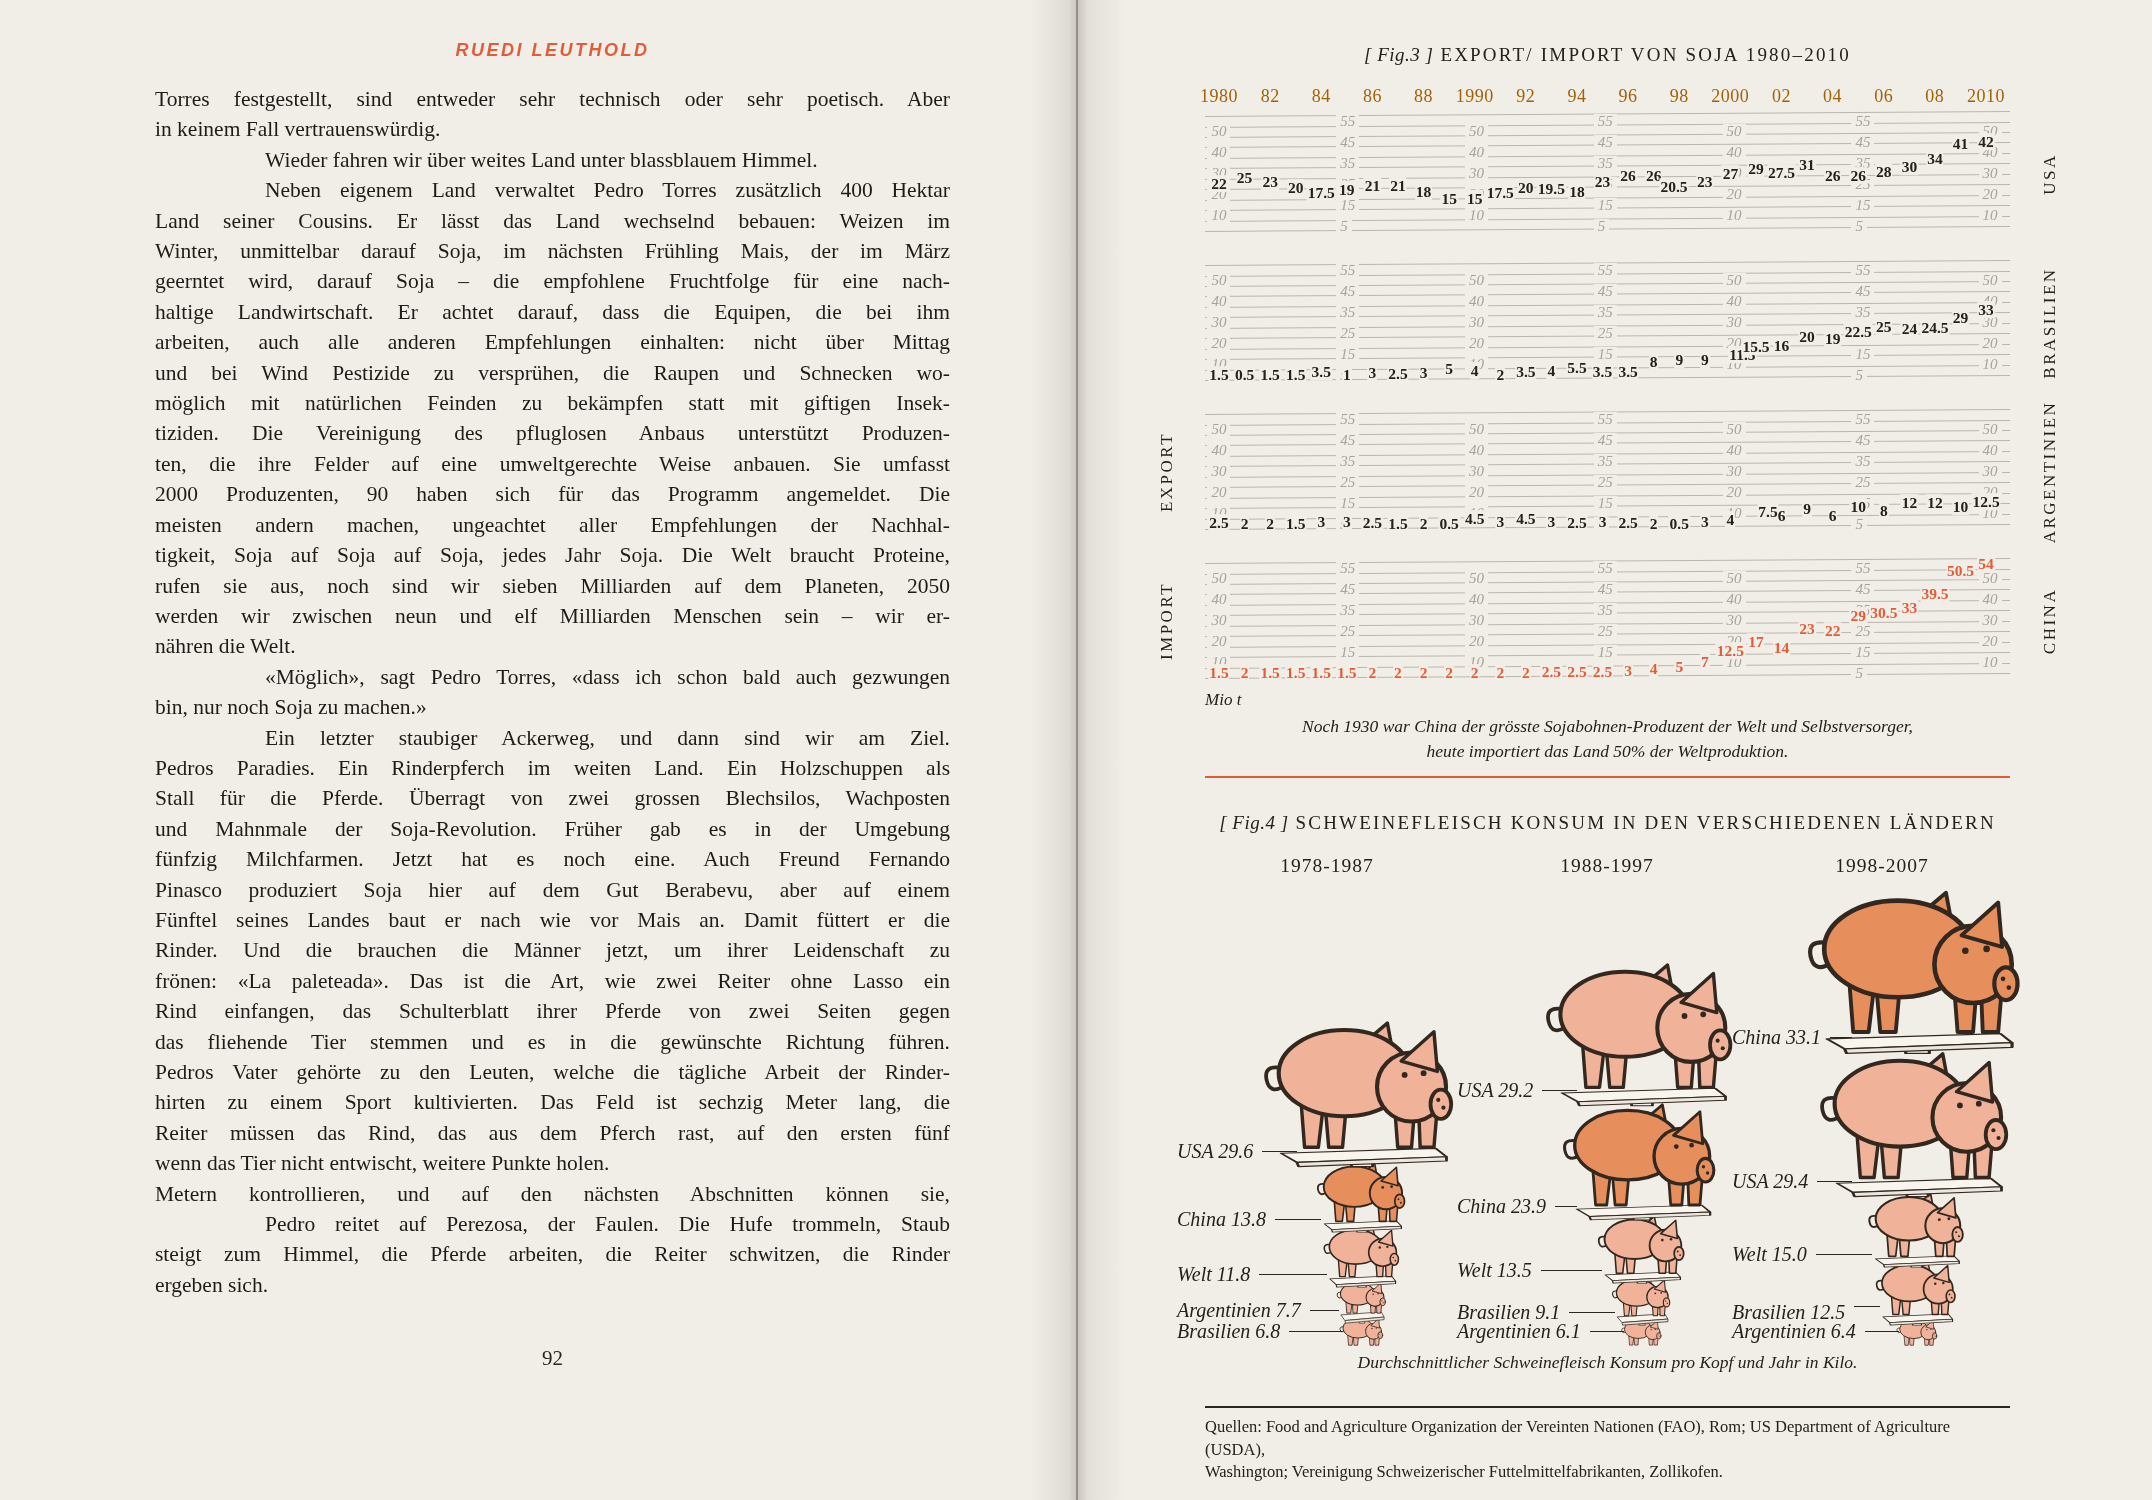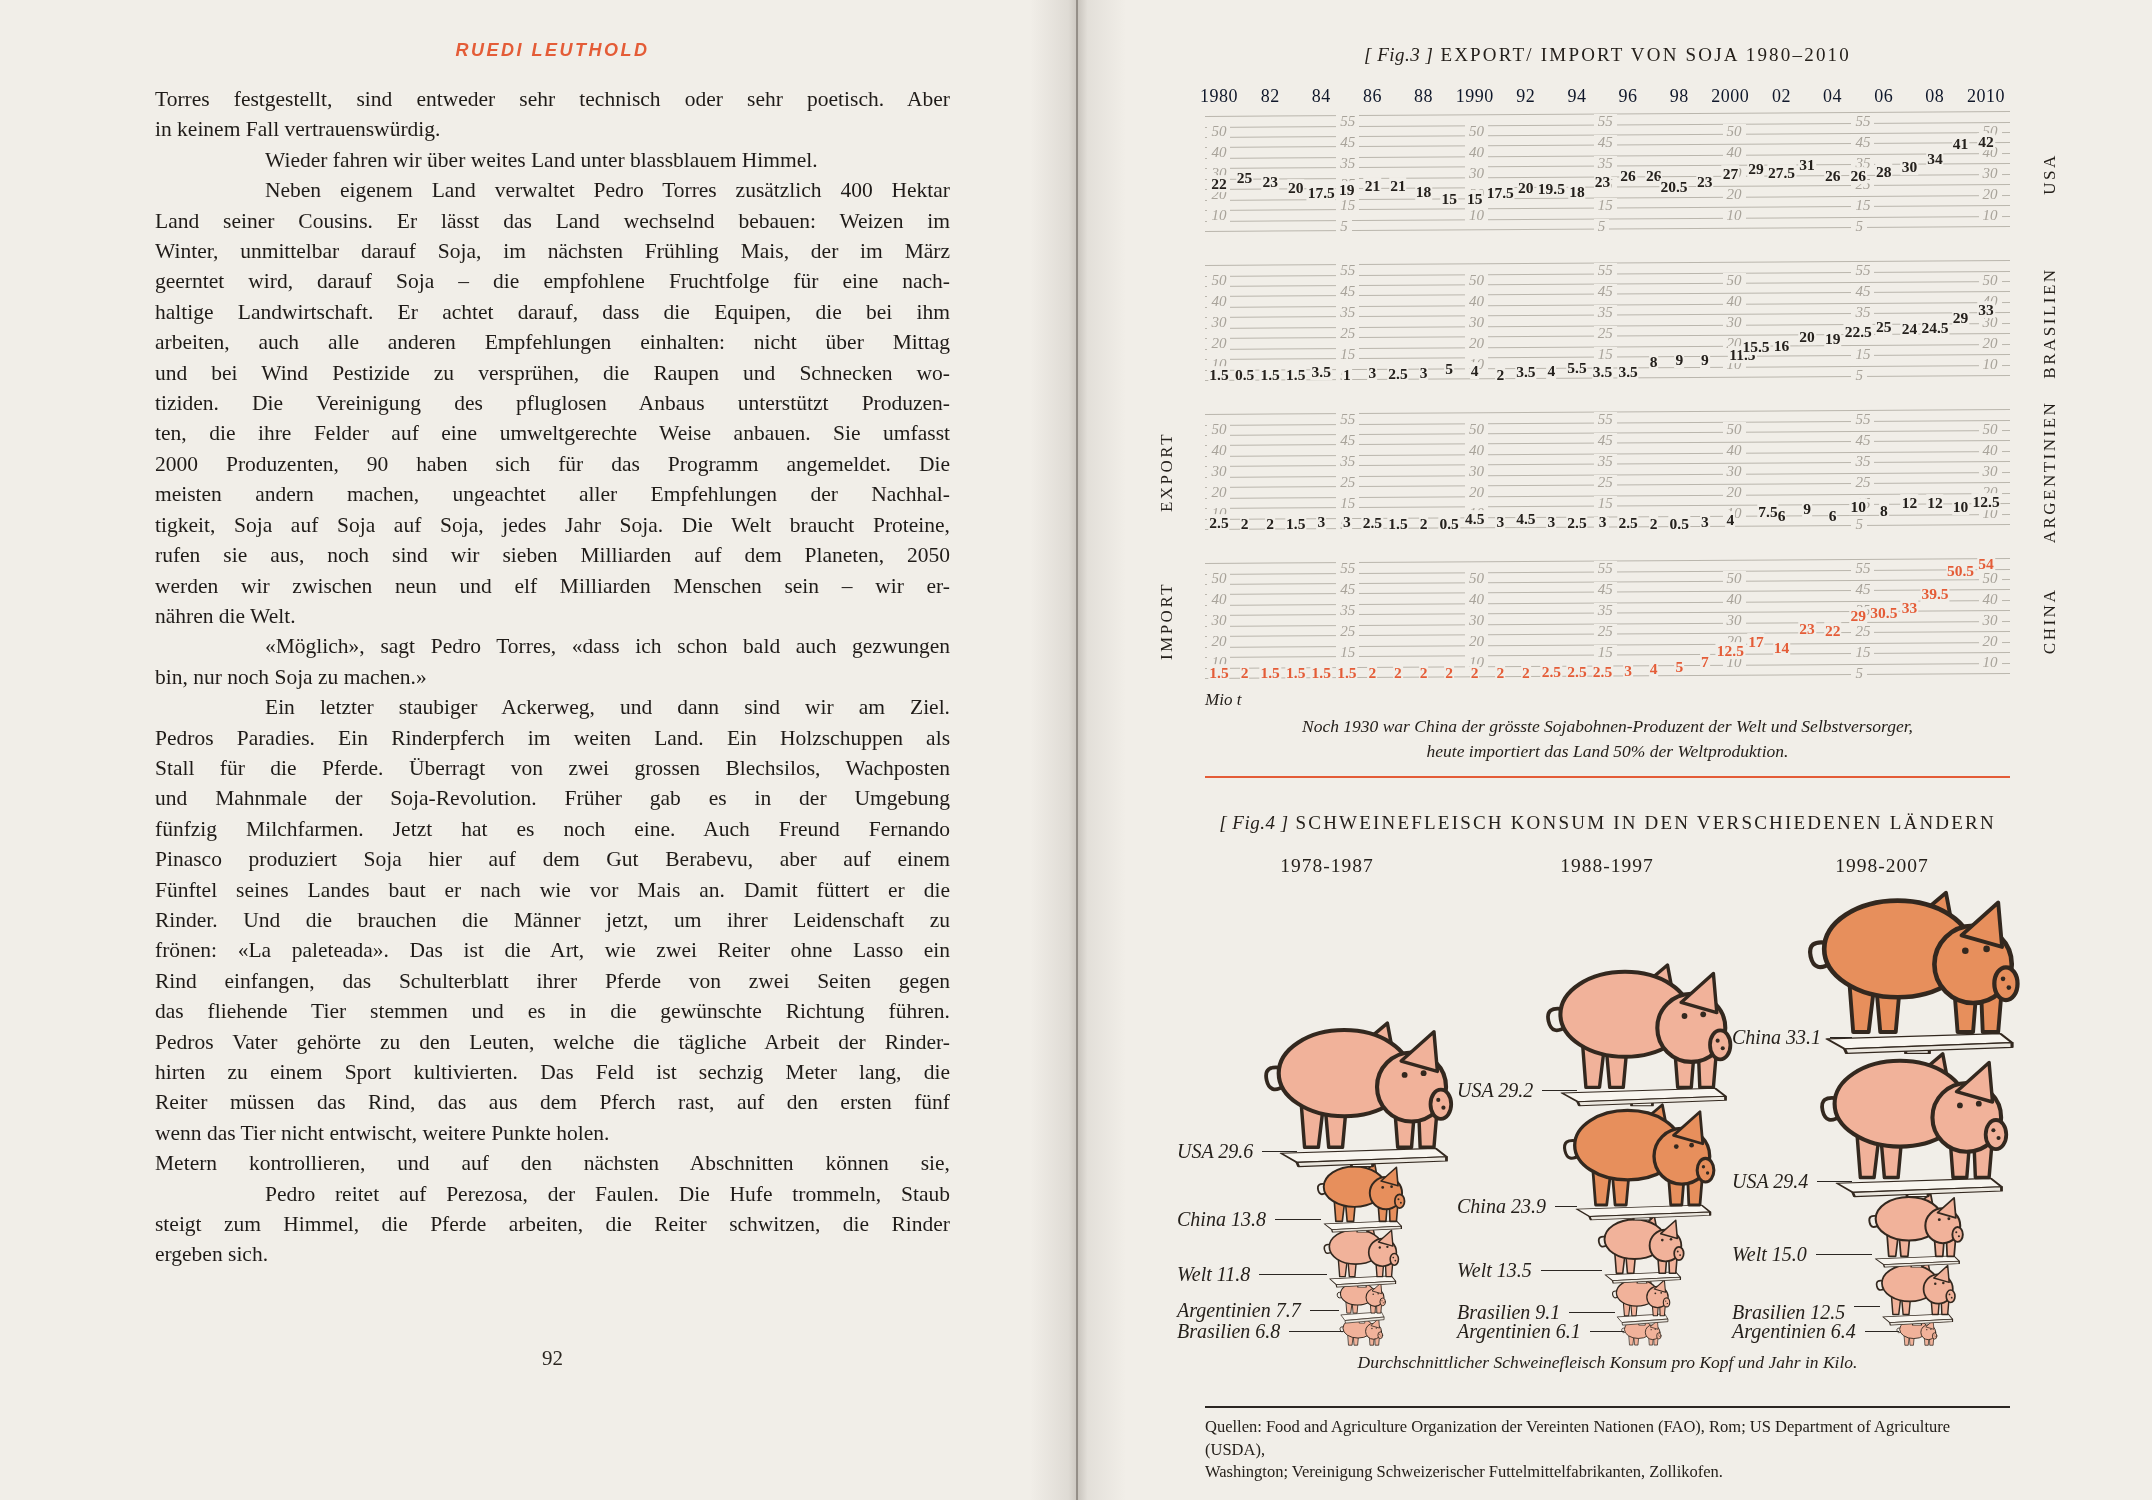--- a/index.html
+++ b/index.html
@@ -20,21 +20,21 @@
   .page-number{position:absolute;left:155px;top:1346px;width:795px;text-align:center;font-size:21px;color:#2a251f;}
 
   
   .fig-title{position:absolute;left:1205px;width:805px;text-align:center;font-size:19px;letter-spacing:2.2px;color:#25201b;}
   .fig-title .fig-prefix{font-style:italic;letter-spacing:0.5px;}
   .fig3-title{top:44px;}
   .fig4-title{top:812px;}
 
   
   .fig3-chart{position:absolute;left:1205px;top:86px;width:805px;height:608px;}
-  .year-label{position:absolute;top:0;font-size:18px;color:#0f172a;transform:translateX(-50%);letter-spacing:0.5px;}
+  .year-label{position:absolute;top:0;font-size:18px;color:#a16207;transform:translateX(-50%);letter-spacing:0.5px;}
   .panel{position:absolute;left:0;width:805px;height:115px;}
   .gridline{position:absolute;left:0;width:100%;height:1px;background:#bab6ad;transform:rotate(-0.35deg);transform-origin:left center;}
   .tick-label{position:absolute;font-style:italic;font-size:15px;color:#a8a39a;background:#f1eee8;padding:0 4px;line-height:15px;}
   .dnum{position:absolute;font-size:15.5px;font-weight:bold;color:#24201c;background:#f1eee8;padding:0 1px;
     transform:translate(-50%,-58%);white-space:nowrap;line-height:17px;}
   .dnum.import{color:#e45c37;}
   .vlabel{writing-mode:vertical-rl;transform:rotate(180deg) translateY(50%);letter-spacing:2.5px;font-size:17px;color:#25201b;}
   .country-label{position:absolute;right:-50px;top:50%;}
   .side-label{position:absolute;left:-48px;font-size:16px;letter-spacing:3px;}
   .side-label.import{color:#e45c37;}
@@ -70,20 +70,21 @@
         <div class="bline">Torres festgestellt, sind entweder sehr technisch oder sehr poetisch. Aber</div>
         <div class="bline end">in keinem Fall vertrauenswürdig.</div>
         <div class="bline end ind">Wieder fahren wir über weites Land unter blassblauem Himmel.</div>
         <div class="bline ind">Neben eigenem Land verwaltet Pedro Torres zusätzlich 400 Hektar</div>
         <div class="bline">Land seiner Cousins. Er lässt das Land wechselnd bebauen: Weizen im</div>
         <div class="bline">Winter, unmittelbar darauf Soja, im nächsten Frühling Mais, der im März</div>
         <div class="bline">geerntet wird, darauf Soja – die empfohlene Fruchtfolge für eine nach-</div>
         <div class="bline">haltige Landwirtschaft. Er achtet darauf, dass die Equipen, die bei ihm</div>
         <div class="bline">arbeiten, auch alle anderen Empfehlungen einhalten: nicht über Mittag</div>
         <div class="bline">und bei Wind Pestizide zu versprühen, die Raupen und Schnecken wo-</div>
+        <div class="bline">möglich mit natürlichen Feinden zu bekämpfen statt mit giftigen Insek-</div>
         <div class="bline">tiziden. Die Vereinigung des pfluglosen Anbaus unterstützt Produzen-</div>
         <div class="bline">ten, die ihre Felder auf eine umweltgerechte Weise anbauen. Sie umfasst</div>
         <div class="bline">2000 Produzenten, 90 haben sich für das Programm angemeldet. Die</div>
         <div class="bline">meisten andern machen, ungeachtet aller Empfehlungen der Nachhal-</div>
         <div class="bline">tigkeit, Soja auf Soja auf Soja, jedes Jahr Soja. Die Welt braucht Proteine,</div>
         <div class="bline">rufen sie aus, noch sind wir sieben Milliarden auf dem Planeten, 2050</div>
         <div class="bline">werden wir zwischen neun und elf Milliarden Menschen sein – wir er-</div>
         <div class="bline end">nähren die Welt.</div>
         <div class="bline ind">«Möglich», sagt Pedro Torres, «dass ich schon bald auch gezwungen</div>
         <div class="bline end">bin, nur noch Soja zu machen.»</div>

